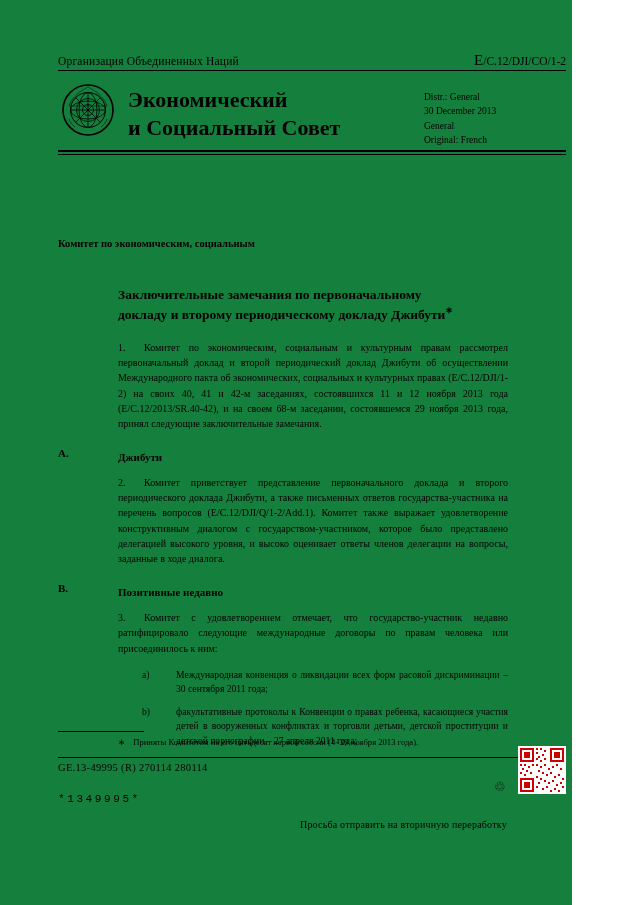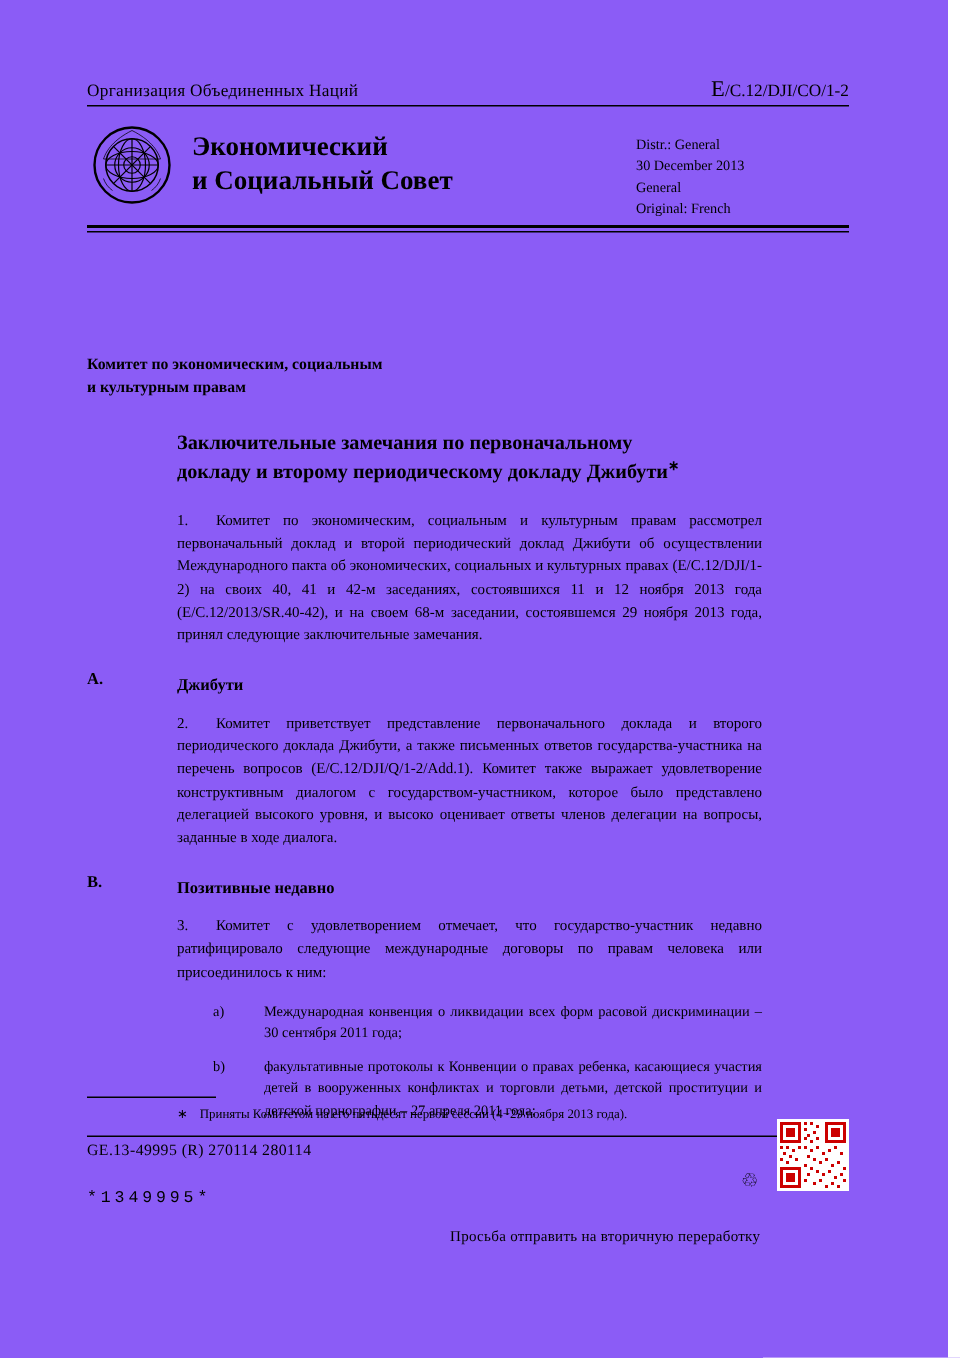--- a/index.html
+++ b/index.html
@@ -11,23 +11,23 @@
     width: 640px;
     height: 905px;
     font-family: "Liberation Serif", serif;
     color: #000000;
     position: relative;
     overflow: hidden;
   }
   .page {
     position: absolute;
     left: 0; top: 0;
-    width: 632px;
+    width: 572px;
     height: 905px;
-    background: #8b5cf6;
+    background: #15803d;
   }
   
   .header-top {
     position: absolute;
     left: 58px;
     top: 52px;
     width: 508px;
     display: flex;
     justify-content: space-between;
     align-items: baseline;
@@ -76,21 +76,21 @@
   }
   .emblem svg { display: block; }
 
   .masthead {
     position: absolute;
     left: 128px;
     top: 86px;
     width: 290px;
     font-family: "Liberation Serif", serif;
     font-weight: bold;
-    font-size: 18px;
+    font-size: 22px;
     line-height: 1.28;
   }
   .distr {
     position: absolute;
     left: 424px;
     top: 90px;
     font-size: 9.5px;
     line-height: 1.5;
   }
   
@@ -264,21 +264,20 @@
     <div>30 December 2013</div>
     <div>General</div>
     <div>Original: French</div>
   </div>
 
   <div class="rule-bottom"></div>
   <div class="rule-bottom2"></div>
 
   <div class="committee">
     <div>Комитет по экономическим, социальным</div>
-    <div>и культурным правам</div>
   </div>
 
   <div class="body-col">
     <h1 class="doc-title">
       <span>Заключительные замечания по первоначальному</span><br>
       <span>докладу и второму периодическому докладу Джибути</span><span class="star">∗</span>
     </h1>
 
     <p class="para"><span class="num">1.</span><span>Комитет по экономическим, социальным и культурным правам рассмотрел первоначальный доклад и второй периодический доклад Джибути об осуществлении Международного пакта об экономических, социальных и культурных правах (E/C.12/DJI/1-2) на своих 40, 41 и 42-м заседаниях, состоявшихся 11 и 12 ноября 2013 года (E/C.12/2013/SR.40-42), и на своем 68-м заседании, состоявшемся 29 ноября 2013 года, принял следующие заключительные замечания.</span></p>
 

